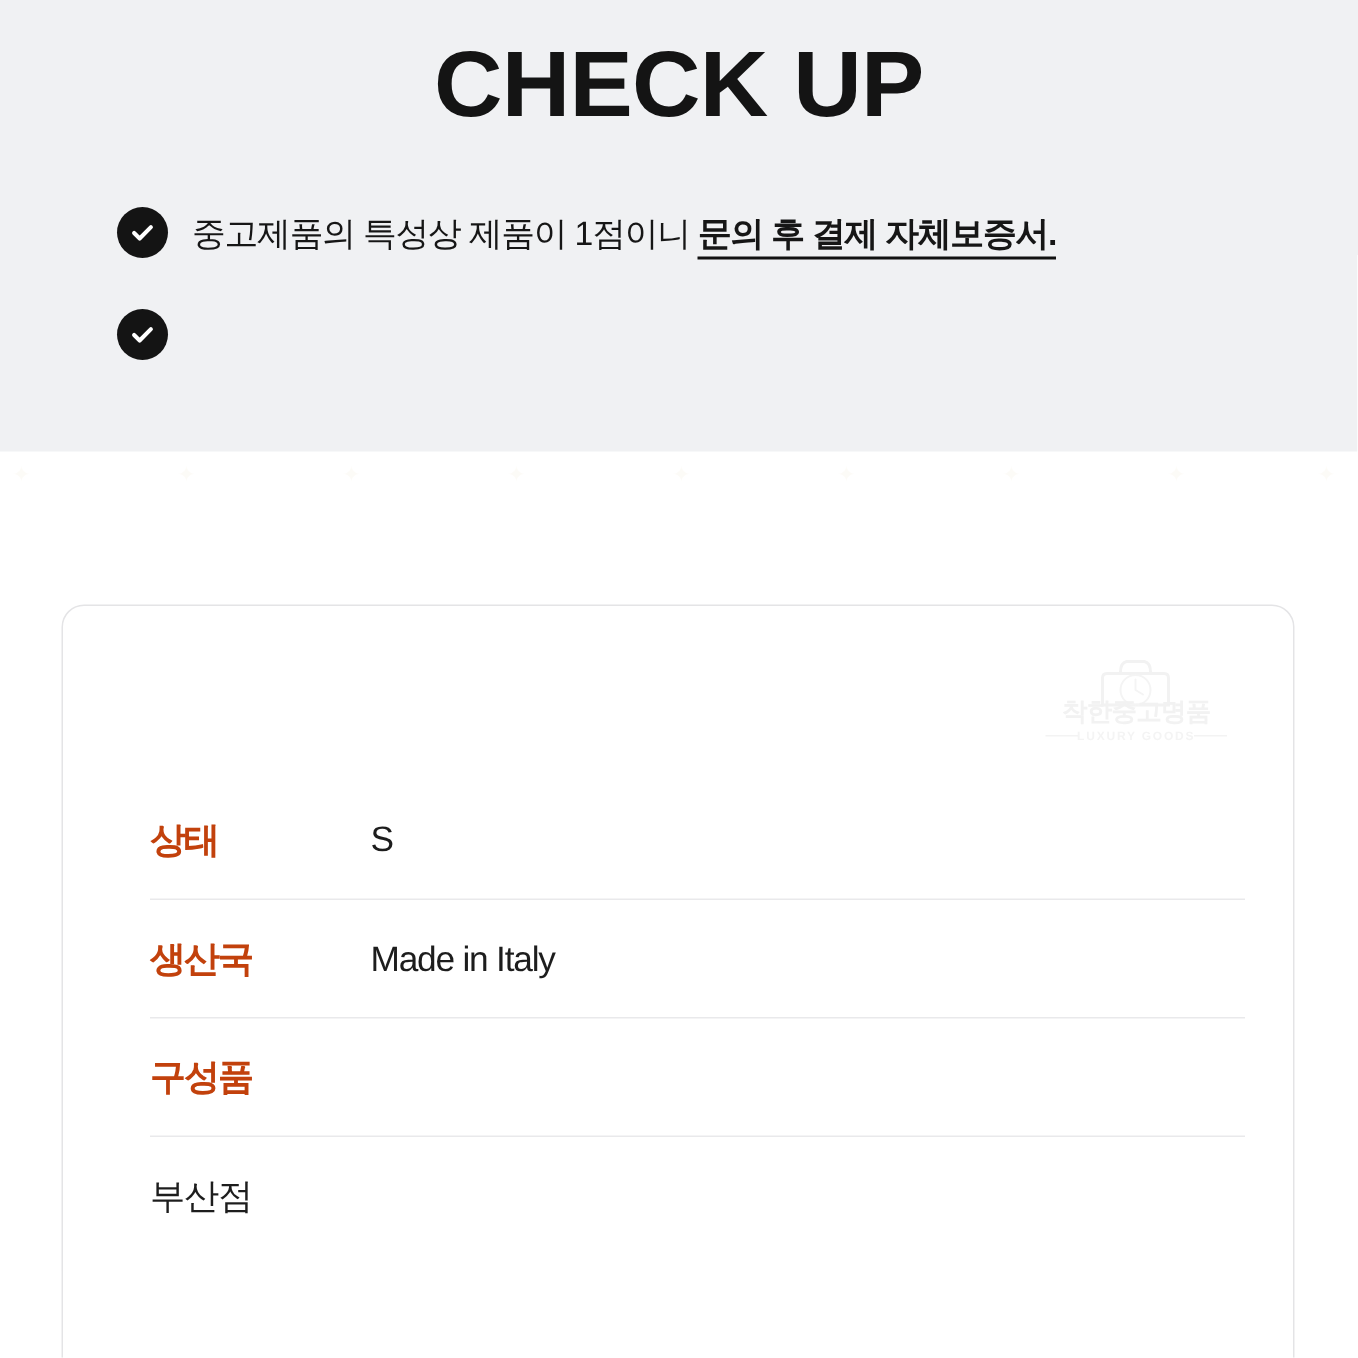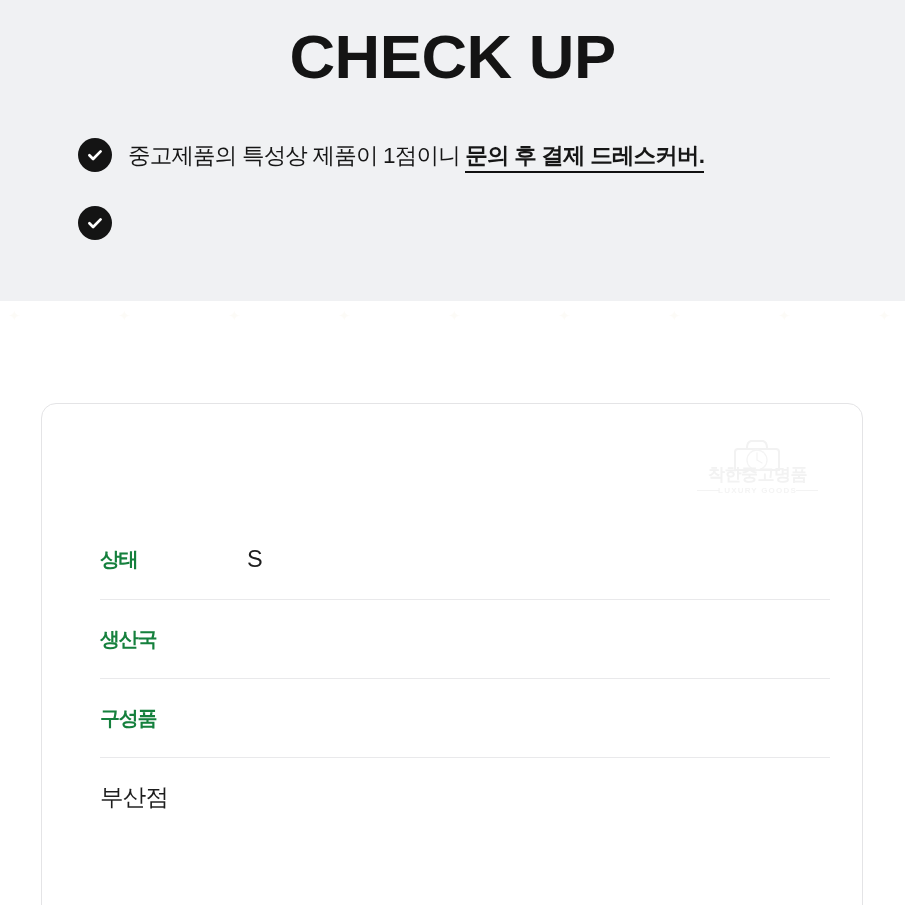--- a/index.html
+++ b/index.html
@@ -161,23 +161,23 @@
   }
   .info-row {
     position:relative;
     display:flex;
     align-items:center;
     height:79px;
   }
   .info-row + .info-row { border-top:1.6px solid #e9e9eb; }
   .info-label {
     flex:0 0 147px;
-    font-size:20px;
+    font-size:24px;
     font-weight:800;
-    color:#15803d;
+    color:#c2410c;
     letter-spacing:-1.3px;
   }
   .info-value {
     flex:1 1 auto;
     font-size:23.5px;
     font-weight:400;
     color:#1d1d1d;
     letter-spacing:-0.8px;
   }
 </style>
@@ -191,21 +191,21 @@
     <div class="banner-title">CHECK UP</div>
 
     <div class="check-list">
 
       <div class="check-row">
         <span class="check-icon">
           <svg width="18" height="18" viewBox="0 0 18 18" aria-hidden="true">
             <path d="M3.4 9.3 L7.1 13 L14.6 5.4" fill="none" stroke="#ffffff" stroke-width="2.7" stroke-linecap="round" stroke-linejoin="round"></path>
           </svg>
         </span>
-        <span class="check-text"><span>중고제품의 특성상 제품이 1점이니 </span><span class="em">문의 후 결제 드레스커버.</span></span>
+        <span class="check-text"><span>중고제품의 특성상 제품이 1점이니 </span><span class="em">문의 후 결제 자체보증서.</span></span>
       </div>
 
       <div class="check-row">
         <span class="check-icon">
           <svg width="18" height="18" viewBox="0 0 18 18" aria-hidden="true">
             <path d="M3.4 9.3 L7.1 13 L14.6 5.4" fill="none" stroke="#ffffff" stroke-width="2.7" stroke-linecap="round" stroke-linejoin="round"></path>
           </svg>
         </span>
       </div>
 
@@ -242,20 +242,21 @@
 
     <div class="info-table">
 
       <div class="info-row">
         <div class="info-label">상태</div>
         <div class="info-value">S</div>
       </div>
 
       <div class="info-row">
         <div class="info-label">생산국</div>
+        <div class="info-value">Made in Italy</div>
       </div>
 
 
       <div class="info-row">
         <div class="info-label">구성품</div>
       </div>
 
       <div class="info-row">
         <div class="info-value">부산점</div>
       </div>

